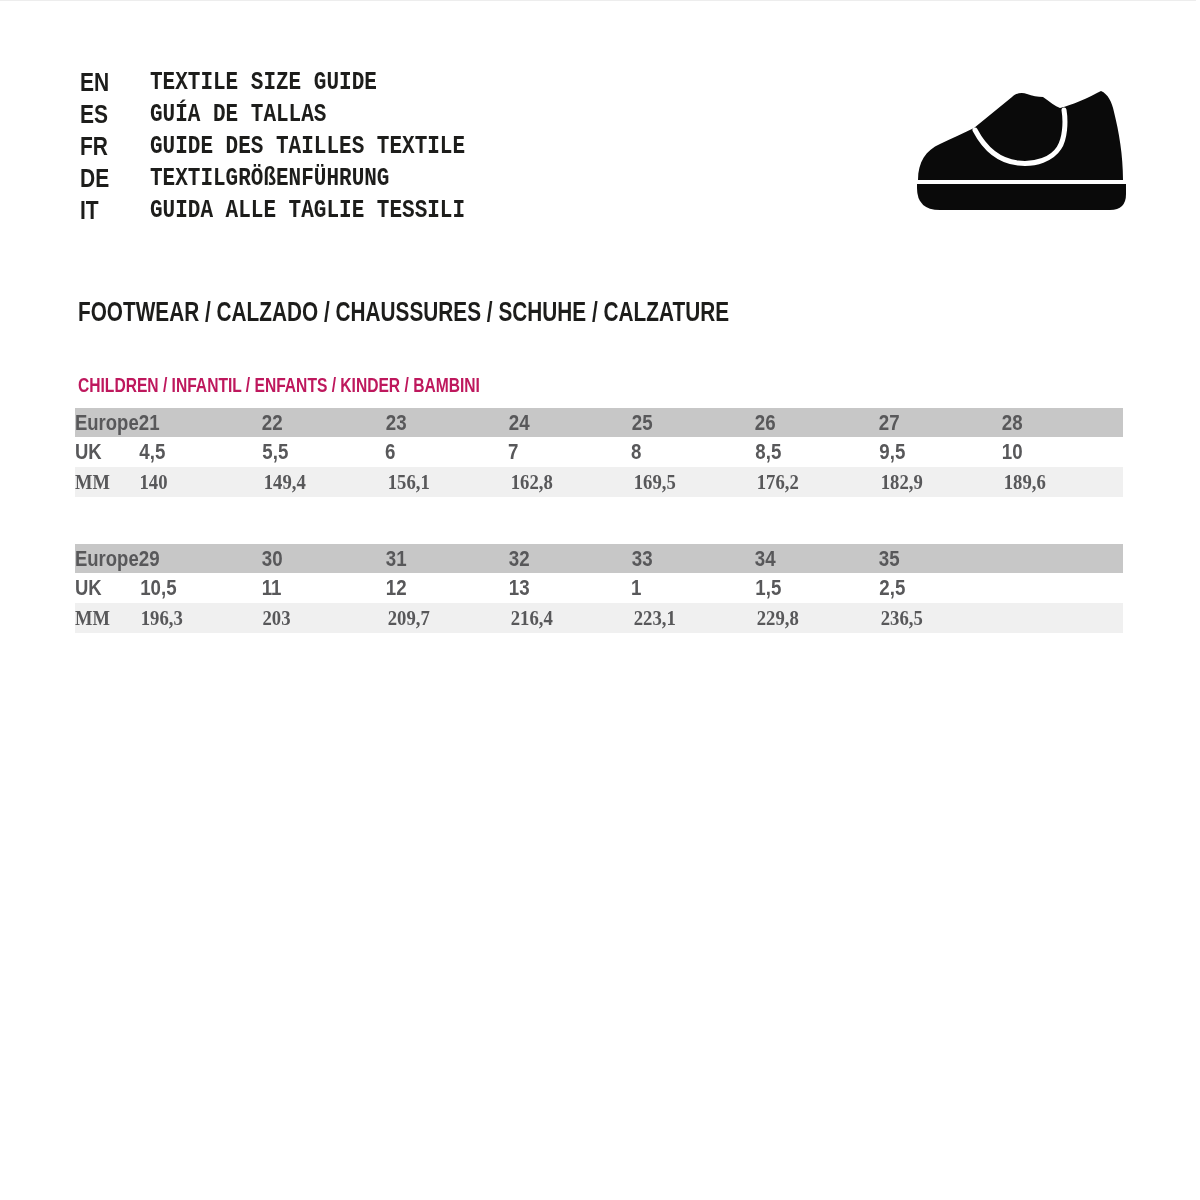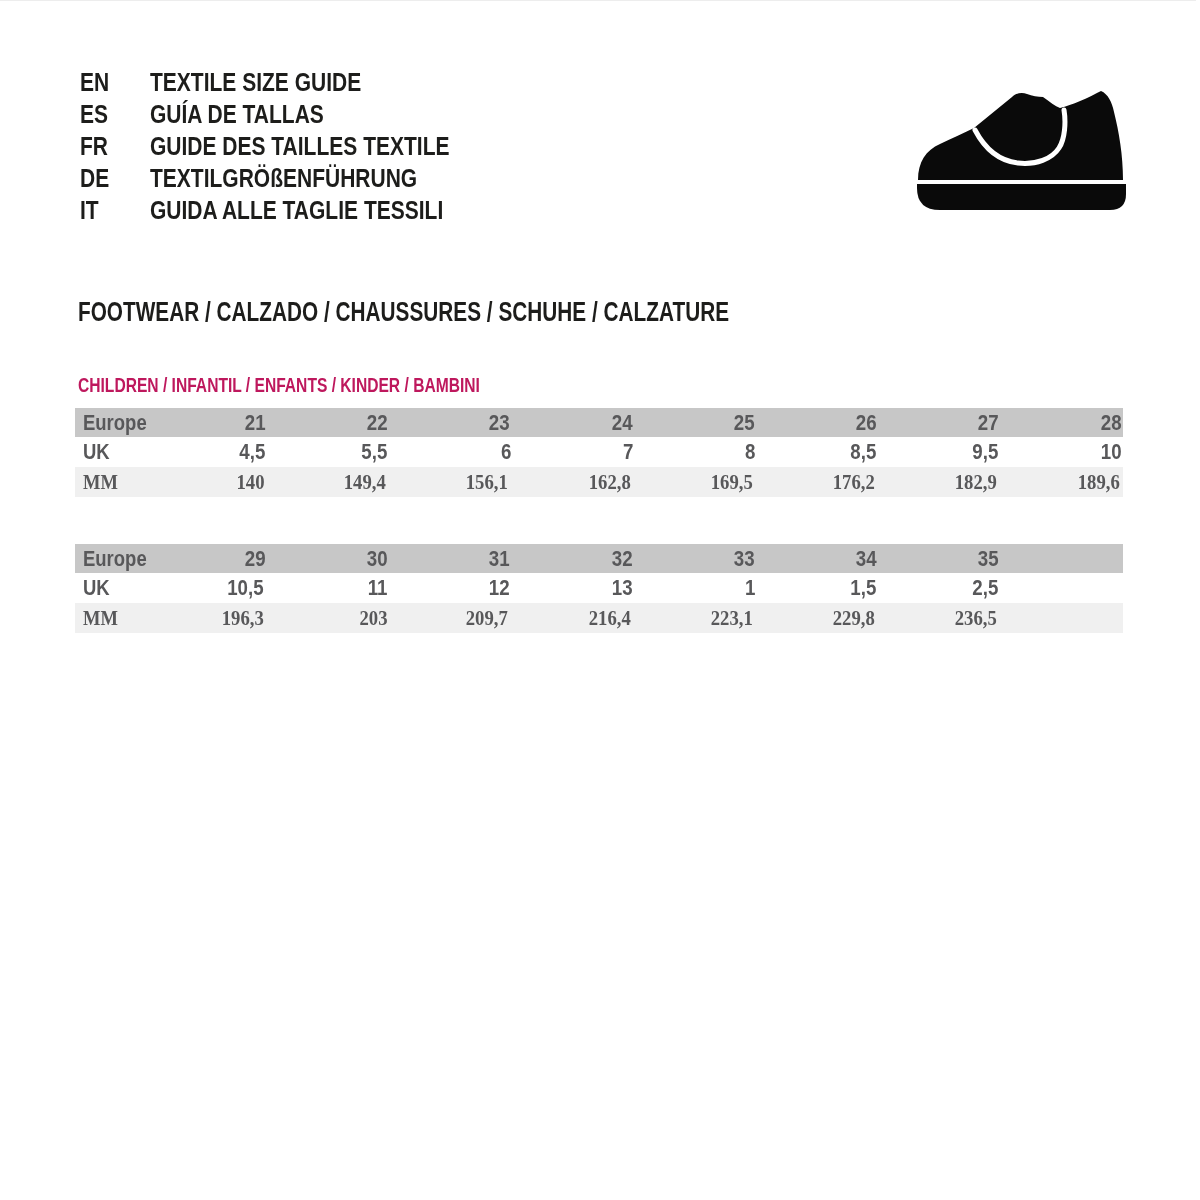--- a/index.html
+++ b/index.html
@@ -10,41 +10,41 @@
   .top-hairline{position:absolute;left:0;top:0;width:1200px;height:1px;background:#ededed;}
 
   
   .cd{display:inline-block;transform:scaleX(.84);transform-origin:0 60%;white-space:nowrap;}
   .cdc{display:inline-block;transform:scaleX(.85);transform-origin:50% 60%;white-space:nowrap;}
 
   
   .lang-block{position:absolute;left:80px;top:67px;color:#1d1d1b;font-weight:700;font-size:25px;}
   .lrow{display:flex;height:31.8px;align-items:center;}
   .lcode{width:70px;flex:none;}
-  .llabel{flex:none;}
+  .llabel{flex:none;font-family:Liberation Mono, monospace;}
 
   
   .shoe-icon{position:absolute;left:860px;top:50px;width:340px;height:220px;}
 
   
   .sec-title{position:absolute;left:78px;top:299px;font-size:27px;font-weight:700;color:#1d1d1b;line-height:27px;}
   .sec-title .cd{transform:scaleX(.77);}
   .sub-title{position:absolute;left:78px;top:375px;font-size:20px;font-weight:700;color:#be185d;line-height:20px;}
   .sub-title .cd{transform:scaleX(.78);}
 
   
   .sizetable{position:absolute;left:75px;width:1048px;color:#58585a;font-weight:700;font-size:22px;line-height:1;}
   .t1{top:408px;}
   .t2{top:544px;}
   .strow{display:flex;align-items:center;}
   .r-header{height:29px;background:#c7c7c7;}
   .r-plain{height:30px;background:transparent;}
   .r-shaded{height:30px;background:#f0f0f0;font-family:Liberation Serif, serif;}
-  .lbl{width:62px;padding-left:8px;flex:none;white-space:nowrap;overflow:visible;}
-  .cell{flex:1;text-align:right;min-width:0;}
+  .lbl{width:62px;padding-left:0;flex:none;white-space:nowrap;overflow:visible;}
+  .cell{flex:1;text-align:left;min-width:0;}
 </style>
 </head>
 <body>
 
 <div class="canvas">
   <div class="top-hairline"></div>
 
   <div class="lang-block">
     <div class="lrow">
       <span class="lcode"><span class="cd">EN</span></span>

